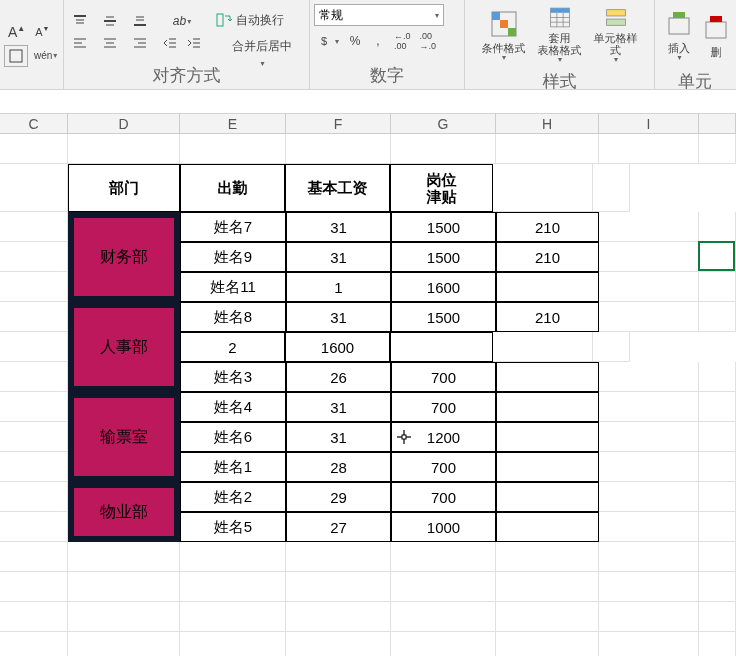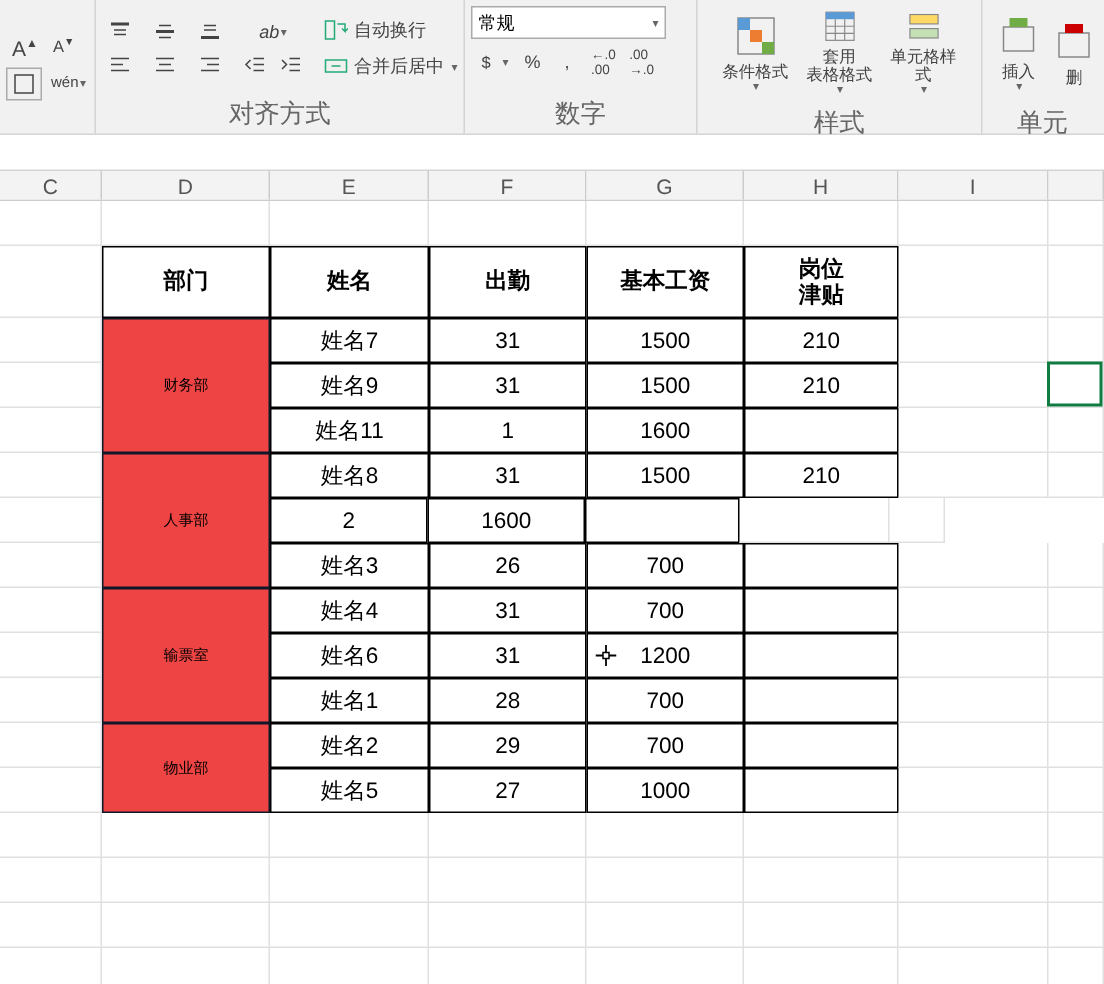--- a/index.html
+++ b/index.html
@@ -112,23 +112,23 @@
   .wG { width:105px;}
   .wH { width:103px;}
   .wI { width:100px;}
   .wJ { width:37px;}
 
   
   .tbl-cell { border:1px solid #000 !important; font-size:15px;}
   .tbl-header { font-weight:bold;}
   .tbl-header .inner { text-align:center; line-height:1.15;}
   .merge-dept {
-    border:1px solid #0f172a; position:absolute; background:#ef4444;
+    border:6px solid #0f172a; position:absolute; background:#be185d;
     display:flex; align-items:center; justify-content:center;
-    font-size:10px;
+    font-size:16px;
   }
   .header-row .cell { height:48px;}
   .header-row { height:48px;}
 
   
   .active-cell {
     position:absolute; border:2px solid #107c41; background:transparent;
     pointer-events:none;
   }
 
@@ -245,21 +245,21 @@
         </div>
       </div>
       <div class="col" style="gap:2px;">
         <div class="rbtn" style="width:100px; justify-content:flex-start; gap:4px;">
           <svg viewBox="0 0 16 16">
               <rect x="1" y="2" width="6" height="12" fill="none" stroke="#2a7"></rect>
               <path d="M9 4 h5 v5 l-2 -2 m2 2 l2 -2" fill="none" stroke="#2a7"></path>
             </svg>
           <span>自动换行</span>
         </div>
-        <div class="rbtn" style="width:100px; justify-content:flex-start; gap:4px;">
+        <div class="rbtn" style="width:100px; justify-content:flex-start; gap:4px;flex-direction:column;">
           <svg viewBox="0 0 16 16">
               <rect x="1" y="4" width="14" height="8" fill="none" stroke="#2a7"></rect>
               <line x1="5" y1="8" x2="11" y2="8" stroke="#2a7"></line>
             </svg>
           <span>合并后居中</span>
           <span class="dropdown-caret">▾</span>
         </div>
       </div>
     </div>
     <div class="ribbon-group-label">对齐方式</div>
@@ -378,23 +378,20 @@
       <div class="cell wH"></div>
       <div class="cell wI"></div>
       <div class="cell wJ"></div>
     </div>
 
     <div class="row header-row">
       <div class="cell wC"></div>
       <div class="cell wD tbl-cell tbl-header">
           <span class="inner">部门</span>
         </div>
-      <div class="cell wE tbl-cell tbl-header">
-          <span class="inner">姓名</span>
-        </div>
       <div class="cell wF tbl-cell tbl-header">
           <span class="inner">出勤</span>
         </div>
       <div class="cell wG tbl-cell tbl-header">
           <span class="inner">基本工资</span>
         </div>
       <div class="cell wH tbl-cell tbl-header">
           <span class="inner"><span>岗位</span><br><span>津贴</span></span>
         </div>
       <div class="cell wI"></div>

